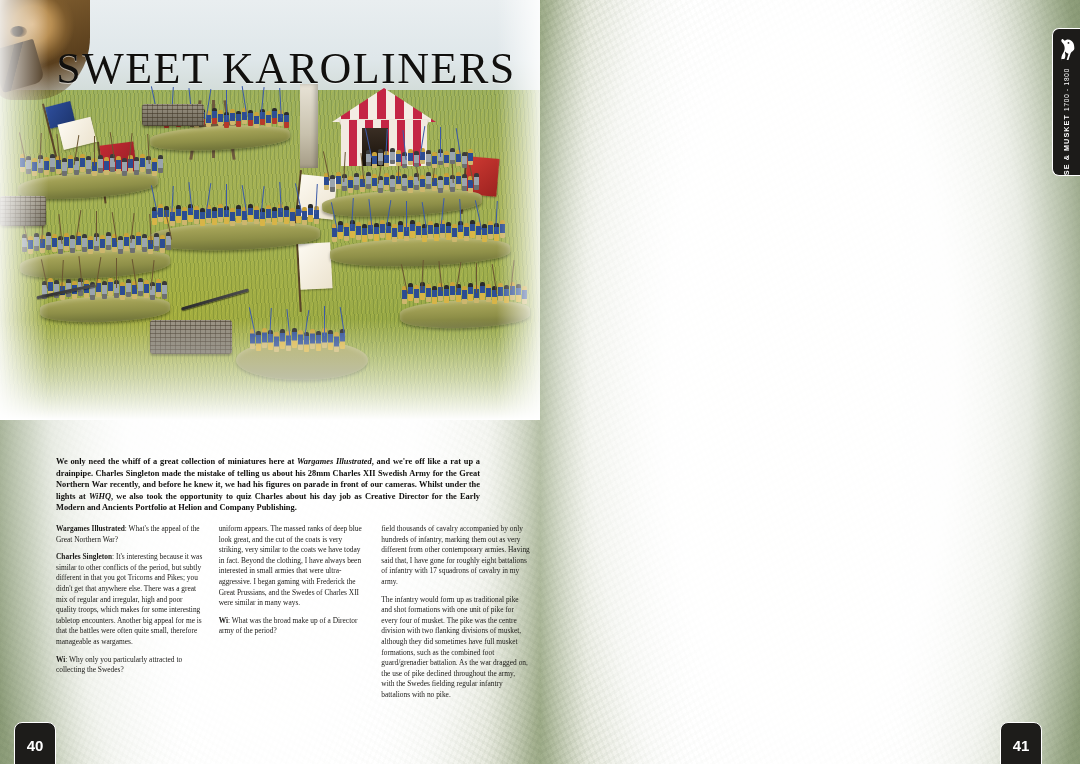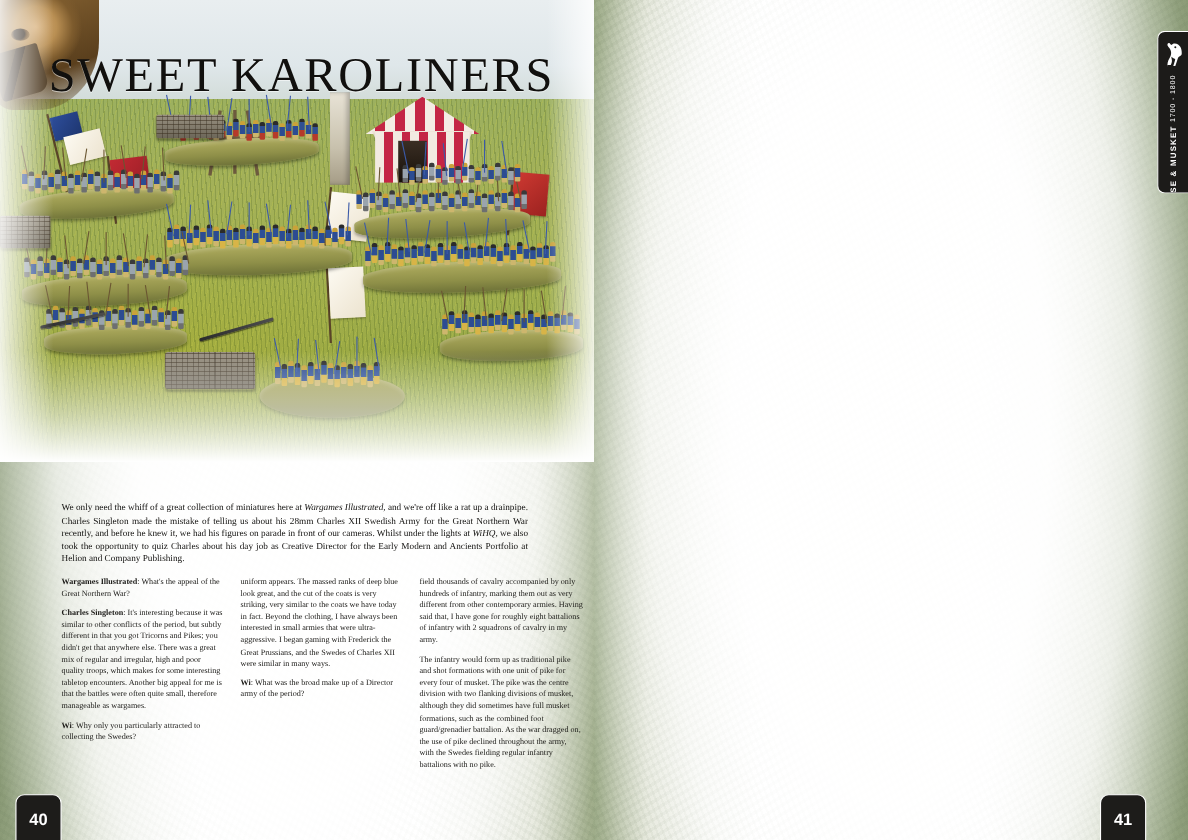--- a/index.html
+++ b/index.html
@@ -155,37 +155,37 @@
   
   .hero-fade{
     position:absolute; inset:0; pointer-events:none;
     background:
       linear-gradient(180deg, rgba(255,255,255,0) 76%, rgba(255,255,255,.55) 90%, #ffffff 100%),
       linear-gradient(90deg, rgba(255,255,255,.85) 0%, rgba(255,255,255,0) 9%, rgba(255,255,255,0) 92%, rgba(255,255,255,.85) 100%);
   }
 
   
   .hero-title{
-    position:absolute; left:4px; top:14px; width:540px; text-align:center;
+    position:absolute; left:16px; top:14px; width:540px; text-align:center;
     font-family:"Liberation Serif", serif;
     font-size:44px; letter-spacing:1.5px; color:#11100e;
     z-index:5; font-weight:400;
     text-shadow:0 1px 0 rgba(255,255,255,.55);
   }
 
   
   .sec-head{
     position:absolute; left:0; top:418px; width:540px; text-align:center;
     font-size:23px; letter-spacing:.6px; color:#12110f; z-index:5;
   }
 
   
   .standfirst{
     position:absolute; left:56px; top:456px; width:424px;
-    font-size:8.4px; line-height:11.6px; font-weight:normal; color:#100f0d;
+    font-size:8.4px; line-height:11.6px; font-weight:bold; color:#100f0d;
     text-align:justify; z-index:5;
   }
   .standfirst i{ font-style:italic; }
 
   
   .cols3{
     position:absolute; left:56px; top:524px; width:474px; height:212px;
     display:flex; gap:14px; z-index:5;
   }
   .col{ width:149px; font-size:7.4px; line-height:10.6px; color:#1a1916; text-align:left; }
@@ -616,21 +616,21 @@
         <div class="col" id="lcol1">
             <p><span class="sp">Wargames Illustrated</span><span>: What's the appeal of the Great Northern War?</span></p>
             <p><span class="sp">Charles Singleton</span><span>: It's interesting because it was similar to other conflicts of the period, but subtly different in that you got Tricorns and Pikes; you didn't get that anywhere else. There was a great mix of regular and irregular, high and poor quality troops, which makes for some interesting tabletop encounters. Another big appeal for me is that the battles were often quite small, therefore manageable as wargames.</span></p>
             <p><span class="sp">Wi</span><span>: Why only you particularly attracted to collecting the Swedes?</span></p>
           </div>
         <div class="col" id="lcol2">
             <p><span>uniform appears. The massed ranks of deep blue look great, and the cut of the coats is very striking, very similar to the coats we have today in fact. Beyond the clothing, I have always been interested in small armies that were ultra-aggressive. I began gaming with Frederick the Great Prussians, and the Swedes of Charles XII were similar in many ways.</span></p>
             <p><span class="sp">Wi</span><span>: What was the broad make up of a Director army of the period?</span></p>
           </div>
         <div class="col" id="lcol3">
-            <p><span>field thousands of cavalry accompanied by only hundreds of infantry, marking them out as very different from other contemporary armies. Having said that, I have gone for roughly eight battalions of infantry with 2 squadrons of cavalry in my army.</span></p>
+            <p><span>field thousands of cavalry accompanied by only hundreds of infantry, marking them out as very different from other contemporary armies. Having said that, I have gone for roughly eight battalions of infantry with 17 squadrons of cavalry in my army.</span></p>
             <p><span>The infantry would form up as traditional pike and shot formations with one unit of pike for every four of musket. The pike was the centre division with two flanking divisions of musket, although they did sometimes have full musket formations, such as the combined foot guard/grenadier battalion. As the war dragged on, the use of pike declined throughout the army, with the Swedes fielding regular infantry battalions with no pike.</span></p>
           </div>
       </div>
 
       <div class="pagenum pagenum-left">40</div>
     </div>
   </div>
 
   <div class="page page-right">
     <div class="paper-texture"></div>

